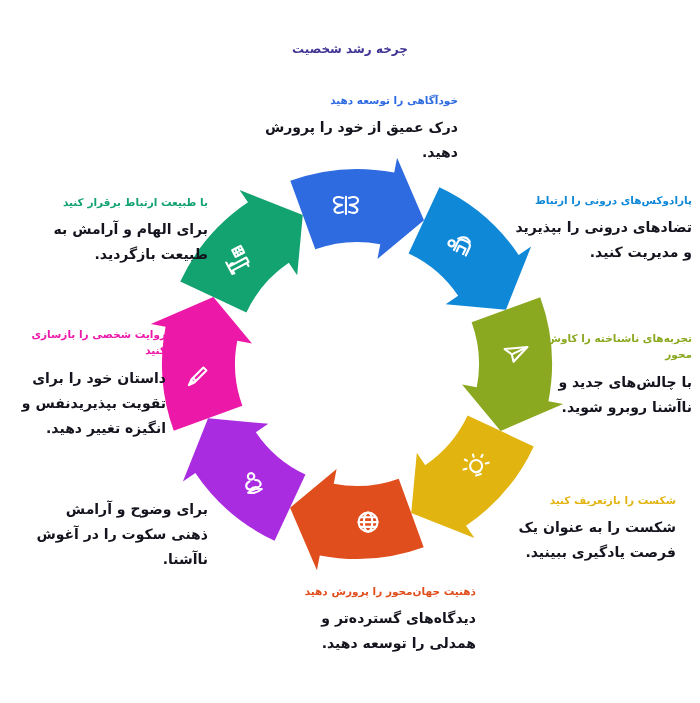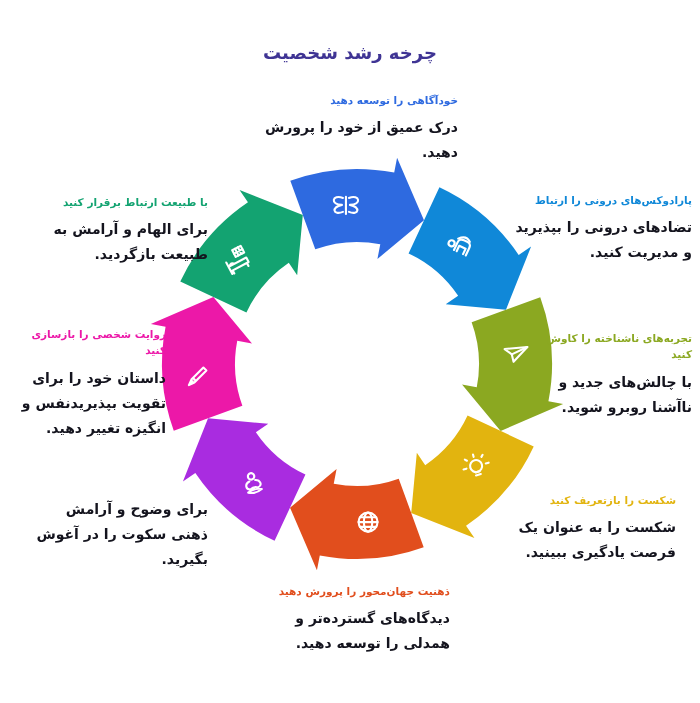--- a/index.html
+++ b/index.html
@@ -2,33 +2,33 @@
 <html lang="fa"><head>
 <meta charset="utf-8">
 <style>
   html,body{margin:0;padding:0;}
   .canvas{
     position:relative; width:700px; height:703px; background:#ffffff;
     overflow:hidden; font-family:"DejaVu Sans", sans-serif;
   }
   .main-title{
     position:absolute; left:0; top:42px; width:700px;
-    text-align:center; font-size:18px; font-weight:bold;
+    text-align:center; font-size:12px; font-weight:bold;
     direction:rtl;
   }
   #cycle-svg{ position:absolute; left:137px; top:144px; }
   .icon{ stroke:#ffffff; stroke-width:2.1; fill:none; stroke-linecap:round; stroke-linejoin:round; }
   .label{ position:absolute; direction:rtl; text-align:right; }
   .sec-title{ font-size:10.5px; font-weight:bold; line-height:1.55; margin-bottom:7px; }
   .sec-desc{ font-size:14px; font-weight:bold; color:#14141e; line-height:1.8; }
   .pos-0{ left:258px; top:92px;  width:200px; }
   .pos-1{ left:512px; top:192px; width:180px; }
   .pos-2{ left:540px; top:330px; width:152px; }
   .pos-3{ left:496px; top:492px; width:180px; }
-  .pos-4{ left:270px; top:583px; width:180px; }
+  .pos-4{ left:296px; top:583px; width:180px; }
   .pos-5{ left:28px;  top:497px; width:180px; }
   .pos-6{ left:8px;   top:326px; width:158px; }
   .pos-7{ left:28px;  top:194px; width:180px; }
 </style>
 </head>
 <body>
 
 <div class="canvas">
 
   <div class="main-title" style="color: rgb(63, 52, 148);">چرخه رشد شخصیت</div>
@@ -99,36 +99,36 @@
     <div class="sec-title" style="color: rgb(46, 106, 224);">خودآگاهی را توسعه دهید</div>
     <div class="sec-desc">درک عمیق از خود را پرورش دهید.</div>
   </div>
 
   <div class="label pos-1">
     <div class="sec-title" style="color: rgb(16, 136, 216);">پارادوکس‌های درونی را ارتباط</div>
     <div class="sec-desc">تضادهای درونی را بپذیرید و مدیریت کنید.</div>
   </div>
 
   <div class="label pos-2">
-    <div class="sec-title" style="color: rgb(139, 168, 33);">تجربه‌های ناشناخته را کاوش کنید</div>
+    <div class="sec-title" style="color: rgb(139, 168, 33);">تجربه‌های ناشناخته را کاوش محور</div>
     <div class="sec-desc">با چالش‌های جدید و ناآشنا روبرو شوید.</div>
   </div>
 
   <div class="label pos-3">
     <div class="sec-title" style="color: rgb(226, 180, 15);">شکست را بازتعریف کنید</div>
     <div class="sec-desc">شکست را به عنوان یک فرصت یادگیری ببینید.</div>
   </div>
 
   <div class="label pos-4">
     <div class="sec-title" style="color: rgb(225, 78, 29);">ذهنیت جهان‌محور را پرورش دهید</div>
     <div class="sec-desc">دیدگاه‌های گسترده‌تر و همدلی را توسعه دهید.</div>
   </div>
 
   <div class="label pos-5">
-    <div class="sec-desc">برای وضوح و آرامش ذهنی سکوت را در آغوش بگیرید.</div>
+    <div class="sec-desc">برای وضوح و آرامش ذهنی سکوت را در آغوش ناآشنا.</div>
   </div>
 
   <div class="label pos-6">
     <div class="sec-title" style="color: rgb(236, 24, 168);">روایت شخصی را بازسازی کنید</div>
     <div class="sec-desc">داستان خود را برای تقویت بپذیرید‌نفس و انگیزه تغییر دهید.</div>
   </div>
 
   <div class="label pos-7">
     <div class="sec-title" style="color: rgb(19, 163, 113);">با طبیعت ارتباط برقرار کنید</div>
     <div class="sec-desc">برای الهام و آرامش به طبیعت بازگردید.</div>

